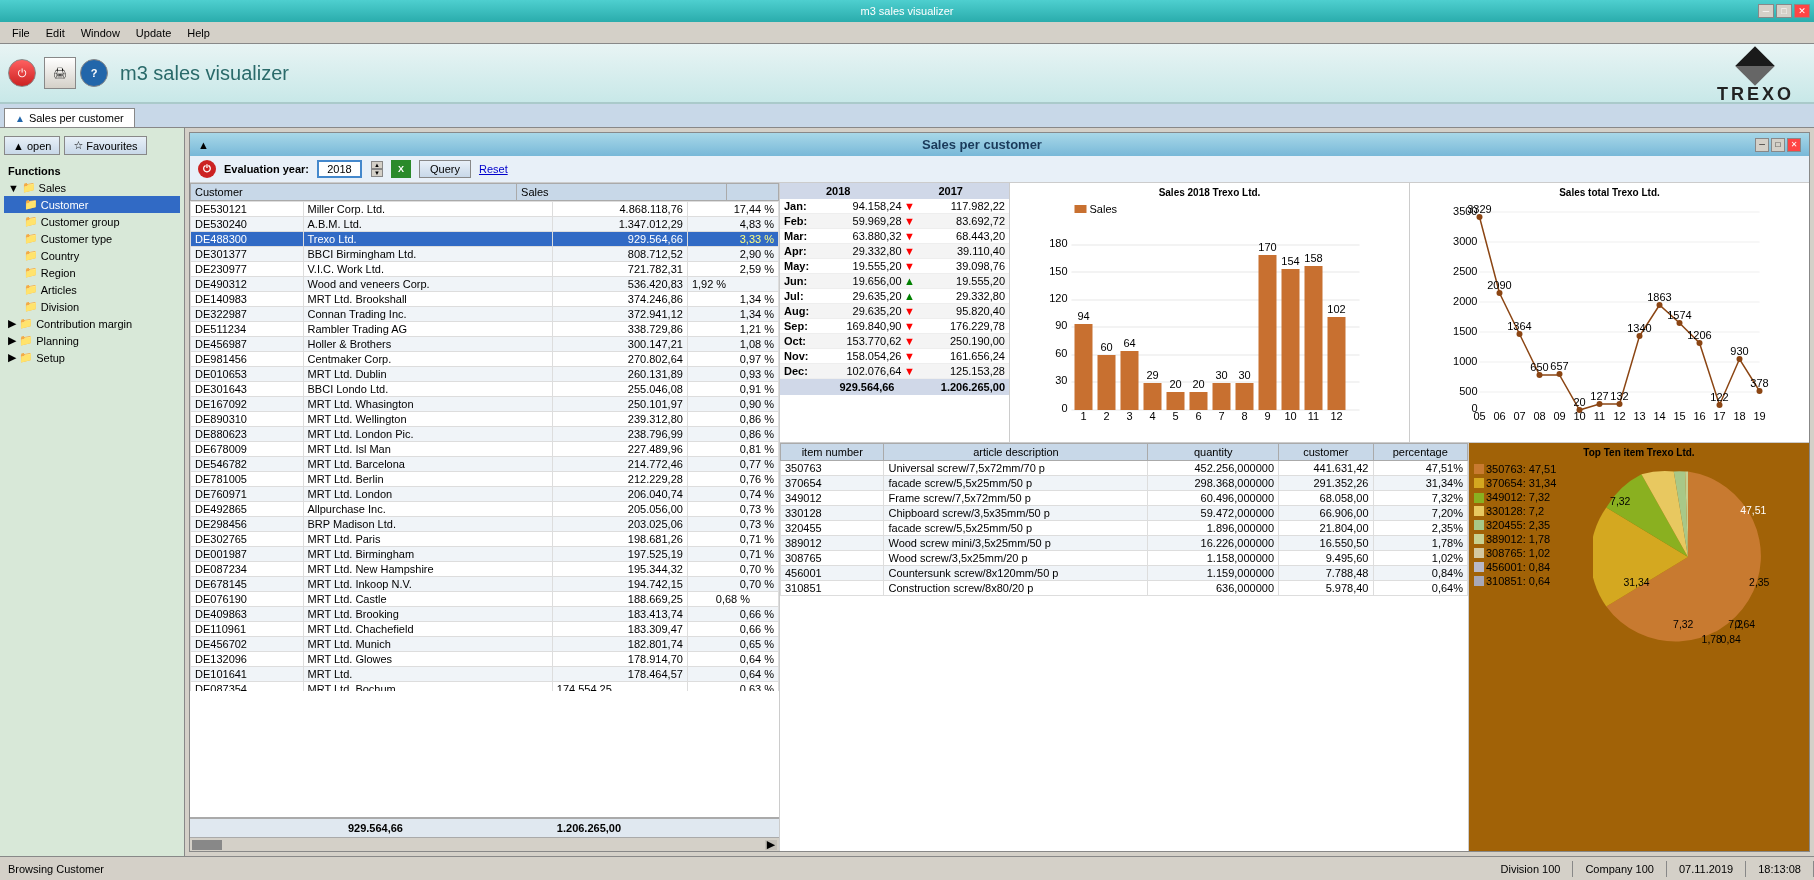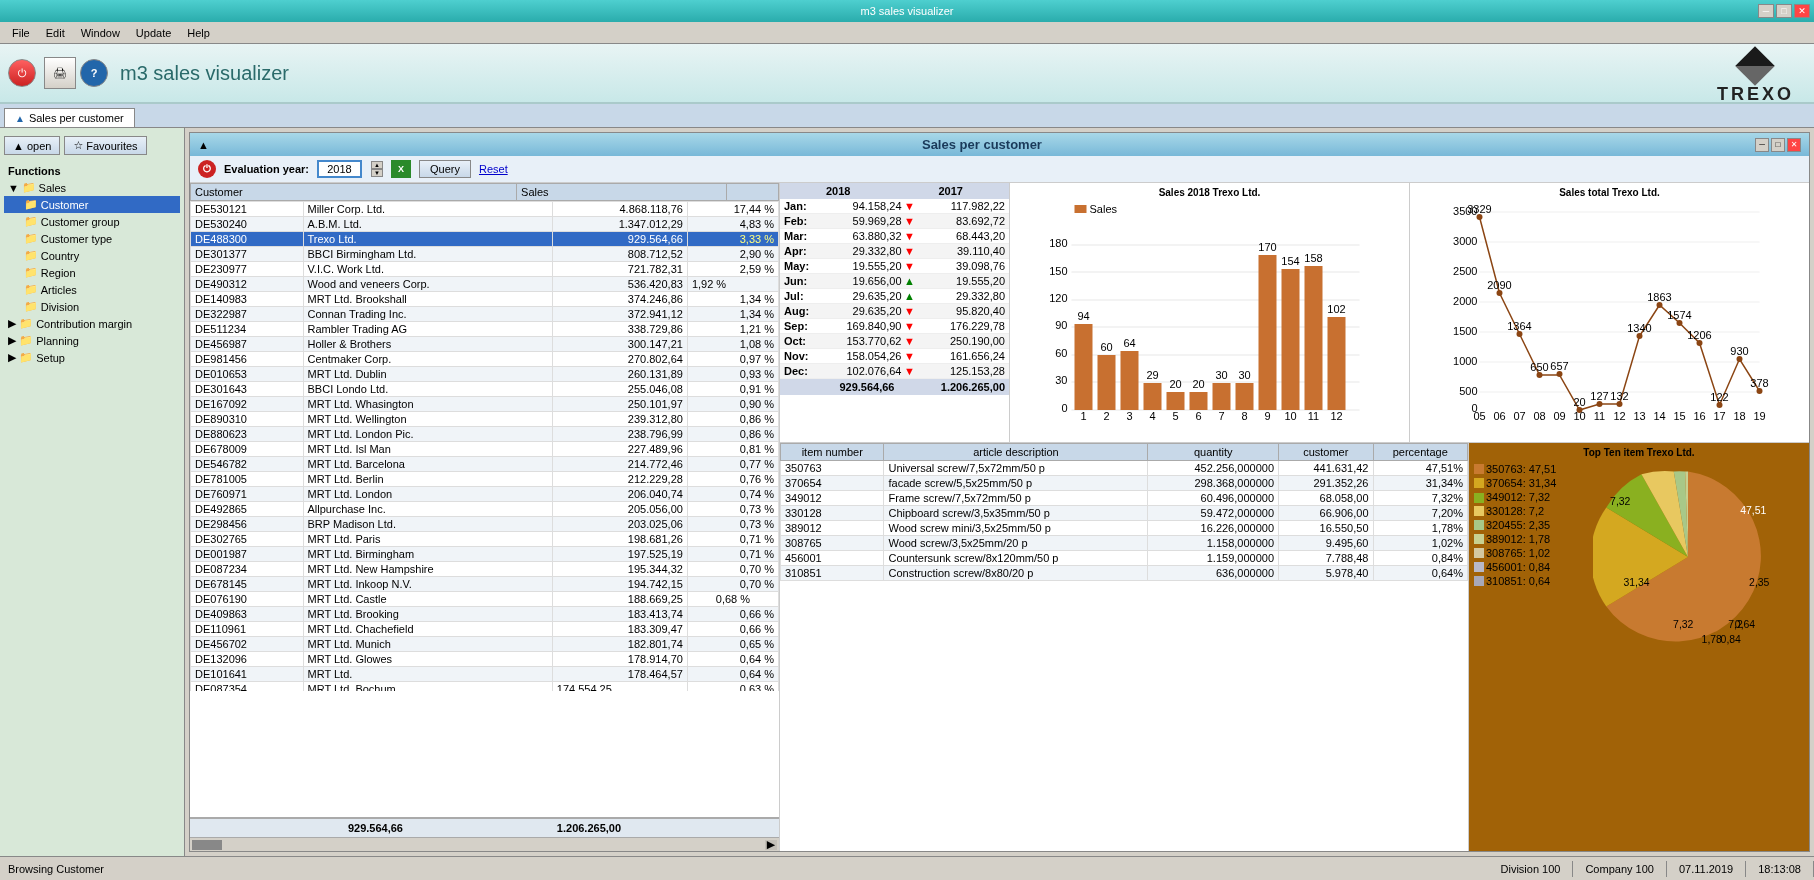--- a/index.html
+++ b/index.html
@@ -731,21 +731,21 @@
                   <th>item number</th>
                   <th>article description</th>
                   <th>quantity</th>
                   <th>customer</th>
                   <th>percentage</th>
                 </tr>
               </thead>
               <tbody id="items-tbody">
                   <tr>
     <td>350763</td>
-    <td>Universal screw/7,5x72mm/50 p</td>
+    <td>Universal screw/7,5x72mm/70 p</td>
     <td style="text-align:right;">452.256,000000</td>
     <td style="text-align:right;">441.631,42</td>
     <td style="text-align:right;">47,51%</td>
   </tr>
                   <tr>
     <td>370654</td>
     <td>facade screw/5,5x25mm/50 p</td>
     <td style="text-align:right;">298.368,000000</td>
     <td style="text-align:right;">291.352,26</td>
     <td style="text-align:right;">31,34%</td>
@@ -756,20 +756,27 @@
     <td style="text-align:right;">60.496,000000</td>
     <td style="text-align:right;">68.058,00</td>
     <td style="text-align:right;">7,32%</td>
   </tr>
                   <tr>
     <td>330128</td>
     <td>Chipboard screw/3,5x35mm/50 p</td>
     <td style="text-align:right;">59.472,000000</td>
     <td style="text-align:right;">66.906,00</td>
     <td style="text-align:right;">7,20%</td>
+  </tr>
+                  <tr>
+    <td>320455</td>
+    <td>facade screw/5,5x25mm/50 p</td>
+    <td style="text-align:right;">1.896,000000</td>
+    <td style="text-align:right;">21.804,00</td>
+    <td style="text-align:right;">2,35%</td>
   </tr>
                   <tr>
     <td>389012</td>
     <td>Wood screw mini/3,5x25mm/50 p</td>
     <td style="text-align:right;">16.226,000000</td>
     <td style="text-align:right;">16.550,50</td>
     <td style="text-align:right;">1,78%</td>
   </tr>
                   <tr>
     <td>308765</td>

